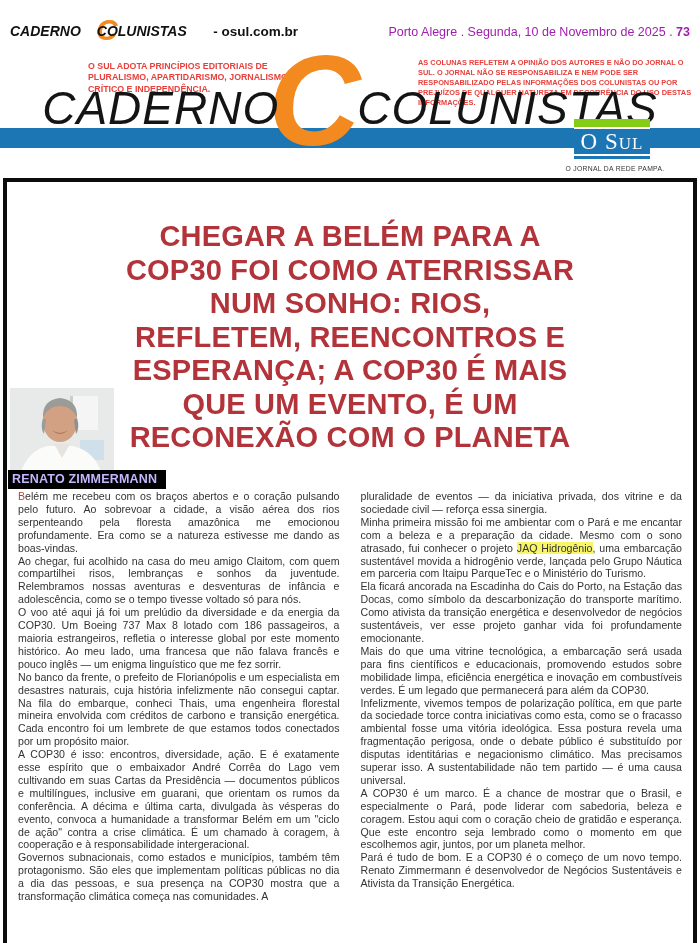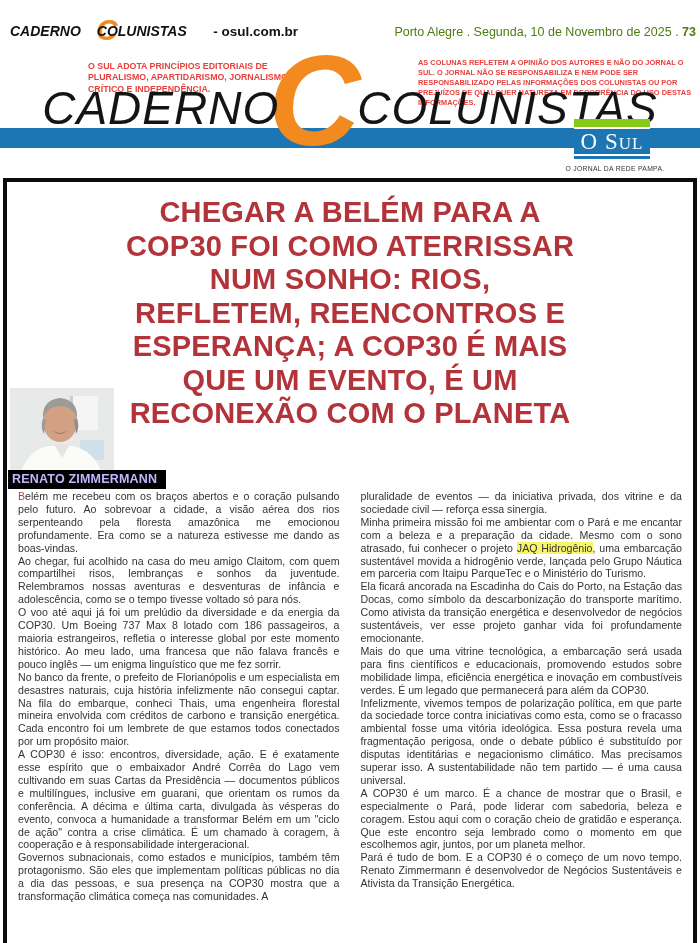--- a/index.html
+++ b/index.html
@@ -7,21 +7,21 @@
               font-family:"Liberation Sans", sans-serif; }
 
   
   .top-strip { position:absolute; left:0; top:0; width:700px; height:50px; }
   .mini-logo { position:absolute; left:10px; top:22px; white-space:nowrap; }
   .mini-logo .word { font-style:italic; font-weight:bold; font-size:14px; color:#111; position:relative; z-index:2; }
   .mini-logo .mini-c { position:absolute; left:86px; top:-9px; font-size:30px; font-weight:bold; font-style:italic;
                        color:#f28a1f; z-index:1; }
   .mini-logo .gap { display:inline-block; width:16px; }
   .mini-logo .suffix { font-weight:bold; font-size:13.5px; color:#111; margin-left:22px; }
-  .dateline { position:absolute; right:4px; top:25px; font-size:12.5px; color:#4d7c0f; }
+  .dateline { position:absolute; right:10px; top:25px; font-size:12.5px; color:#a21caf; }
   .dateline b { font-weight:bold; }
 
   
   .masthead { position:absolute; left:0; top:55px; width:700px; height:123px; }
   .note-left { position:absolute; left:88px; top:6px; width:222px; color:#e8403c;
                font-size:8.8px; font-weight:bold; line-height:1.3; }
   .note-right { position:absolute; left:418px; top:3px; width:276px; color:#e8403c;
                 font-size:7.4px; font-weight:bold; line-height:1.35; }
   .blue-bar { position:absolute; left:0; top:73px; width:700px; height:20px; background:#1d76b4; z-index:1; }
   .big-c { position:absolute; left:268px; top:-18px; font-size:128px; line-height:1;
@@ -34,21 +34,21 @@
               border-top:8px solid #84cc16; border-bottom:3px solid #1d76b4;
               box-shadow:inset 0 2px 0 #fff, inset 0 -2px 0 #fff; }
   .osul-box .t { color:#fff; font-family:"Liberation Serif", serif; font-size:23px; letter-spacing:1px; }
   .osul-box .t .small { font-size:17px; }
   .tagline { position:absolute; left:560px; top:110px; width:110px; text-align:center;
              font-size:6.8px; color:#333; letter-spacing:.3px; }
 
   
   .article-box { position:absolute; left:3px; top:178px; width:694px; height:775px;
                  border:4px solid #0c0c0c; background:#fff; }
-  .headline { padding-top:14px; text-align:center; }
+  .headline { padding-top:14px; text-align:center;margin-top:24px; }
   .hl-line { color:#b23339; font-weight:bold; font-size:29px; line-height:33.5px; letter-spacing:.2px; }
 
   .author-photo { position:absolute; left:3px; top:206px; width:104px; height:86px; display:block; }
   .author-label { position:absolute; left:1px; top:288px; background:#000; color:#c4b5fd;
                   font-size:12.5px; font-weight:bold; padding:2px 9px 3px 4px; letter-spacing:.2px; }
 
   .columns { position:absolute; left:0; top:308px; width:100%; padding:0 11px; display:flex; gap:21px; }
   .col { flex:1 1 0; }
   .para { font-size:10.6px; line-height:12.9px; color:#333; text-align:justify; }
   .para .lead { color:#c23b34; }

